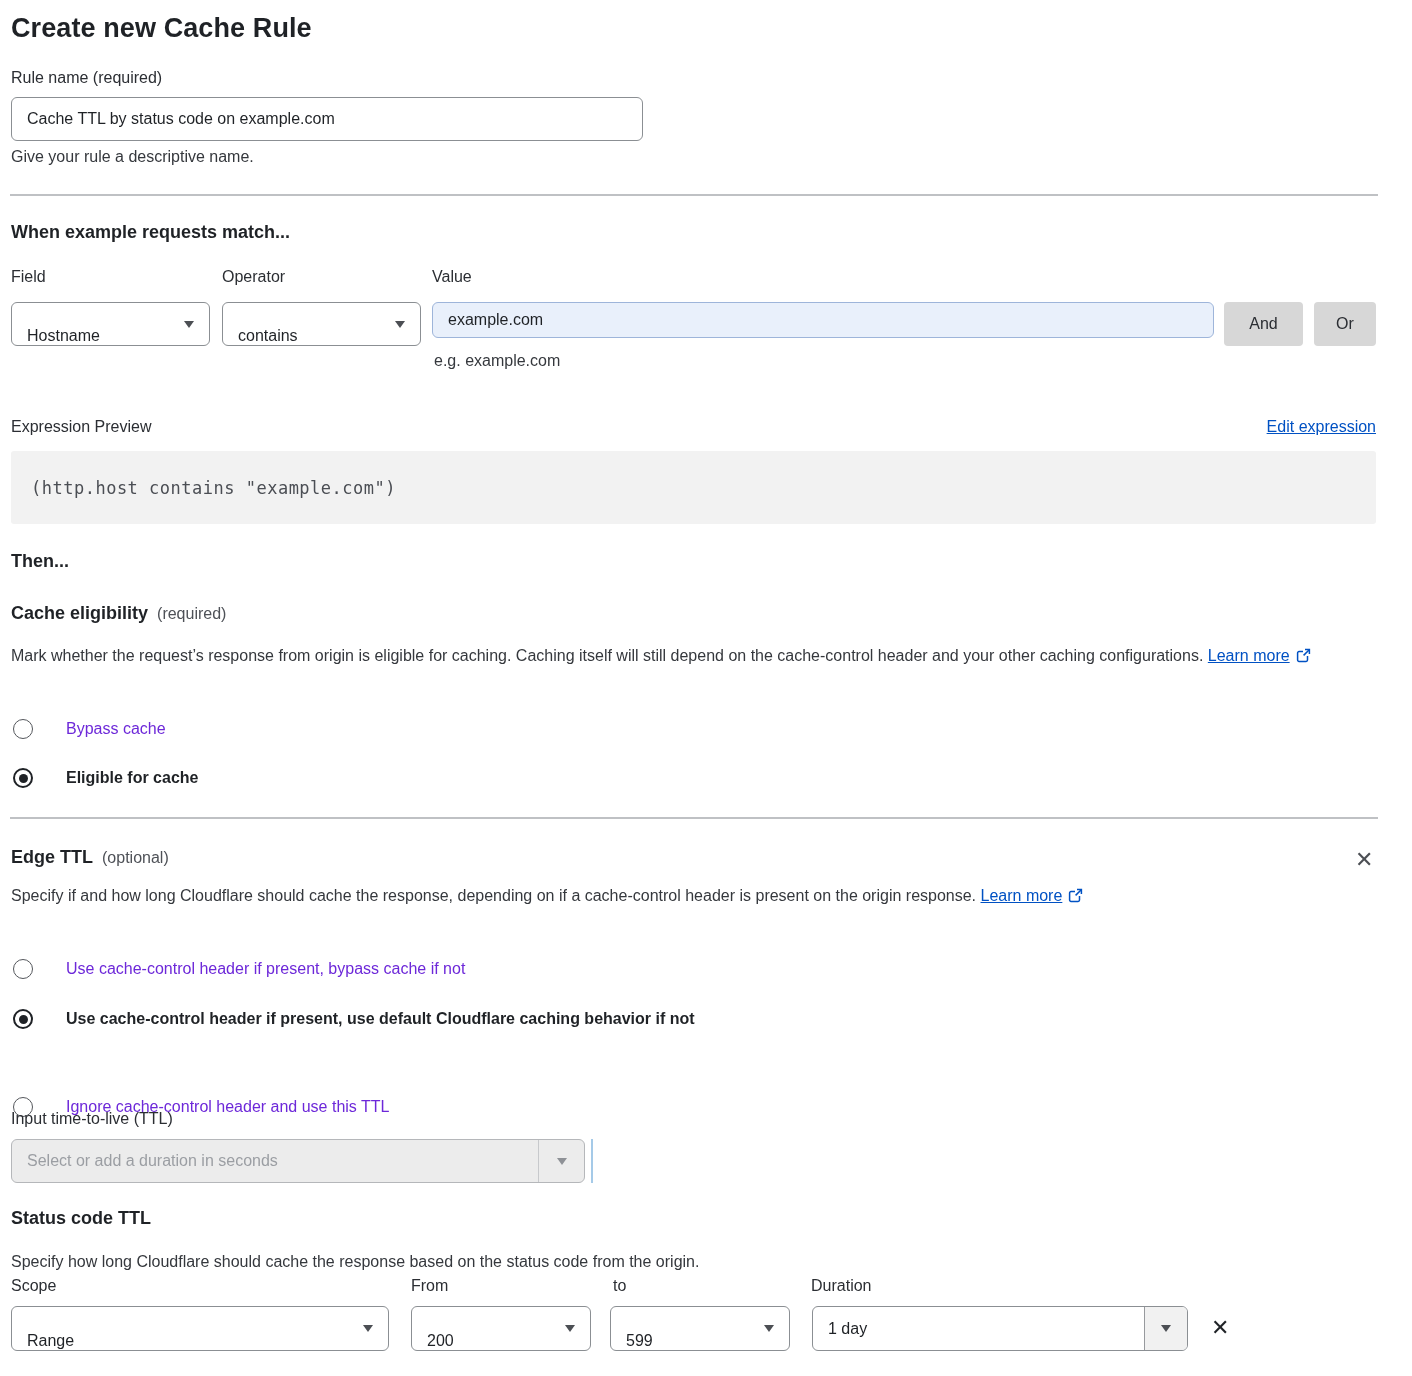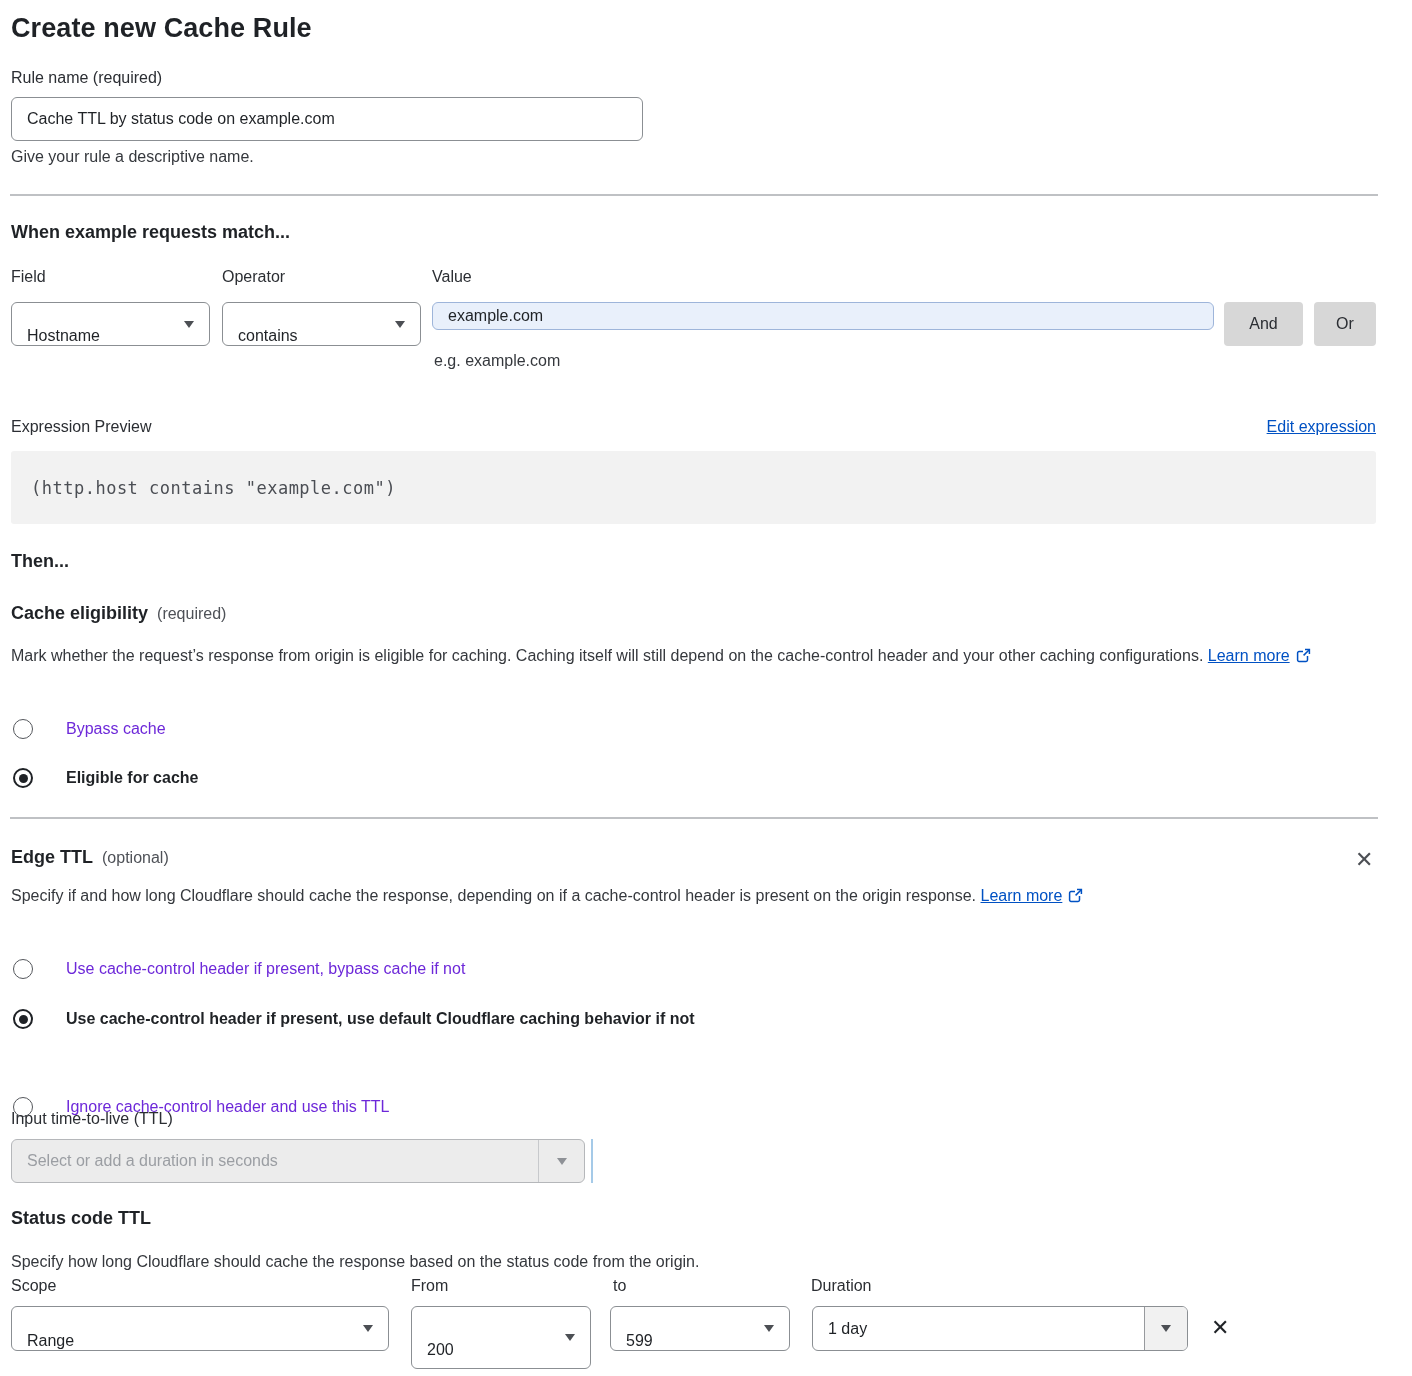--- a/index.html
+++ b/index.html
@@ -78,21 +78,21 @@
   <div class="abs select" style="left:11px;top:302px;width:199px;height:44px;">
     <span class="sel-text">Hostname</span>
     <span class="tri"></span>
   </div>
 
   <div class="abs select" style="left:222px;top:302px;width:199px;height:44px;">
     <span class="sel-text">contains</span>
     <span class="tri"></span>
   </div>
 
-  <input class="abs text-input highlight" style="left: 432px; top: 302px; width: 782px; height: 28px;" value="example.com">
+  <input class="abs text-input highlight" style="left: 432px; top: 302px; width: 782px; height: 36px;" value="example.com">
 
   <button class="abs btn" style="left:1224px;top:302px;width:79px;height:44px;">And</button>
   <button class="abs btn" style="left:1314px;top:302px;width:62px;height:44px;">Or</button>
 
   <div class="abs helper" style="left:434px;top:352px;">e.g. example.com</div>
 
   <div class="abs label" style="left:11px;top:418px;">Expression Preview</div>
   <a class="abs link" style="top:418px;right:36px;">Edit expression</a>
 
   <div class="abs code-box" style="left:11px;top:451px;width:1365px;height:73px;">
@@ -171,21 +171,21 @@
   <div class="abs label" style="left:11px;top:1277px;">Scope</div>
   <div class="abs label" style="left:411px;top:1277px;">From</div>
   <div class="abs label" style="left:613px;top:1277px;">to</div>
   <div class="abs label" style="left:811px;top:1277px;">Duration</div>
 
   <div class="abs select" style="left:11px;top:1306px;width:378px;height:45px;">
     <span class="sel-text">Range</span>
     <span class="tri"></span>
   </div>
 
-  <div class="abs select" style="left:411px;top:1306px;width:180px;height:63px;gap:12px;">
+  <div class="abs select" style="left:411px;top:1306px;width:180px;height:45px;gap:12px;">
     <span class="sel-text">200</span>
     <span class="tri"></span>
   </div>
 
   <div class="abs select" style="left:610px;top:1306px;width:180px;height:45px;">
     <span class="sel-text">599</span>
     <span class="tri"></span>
   </div>
 
   <div class="abs combo light" style="left:812px;top:1306px;width:376px;height:45px;">

